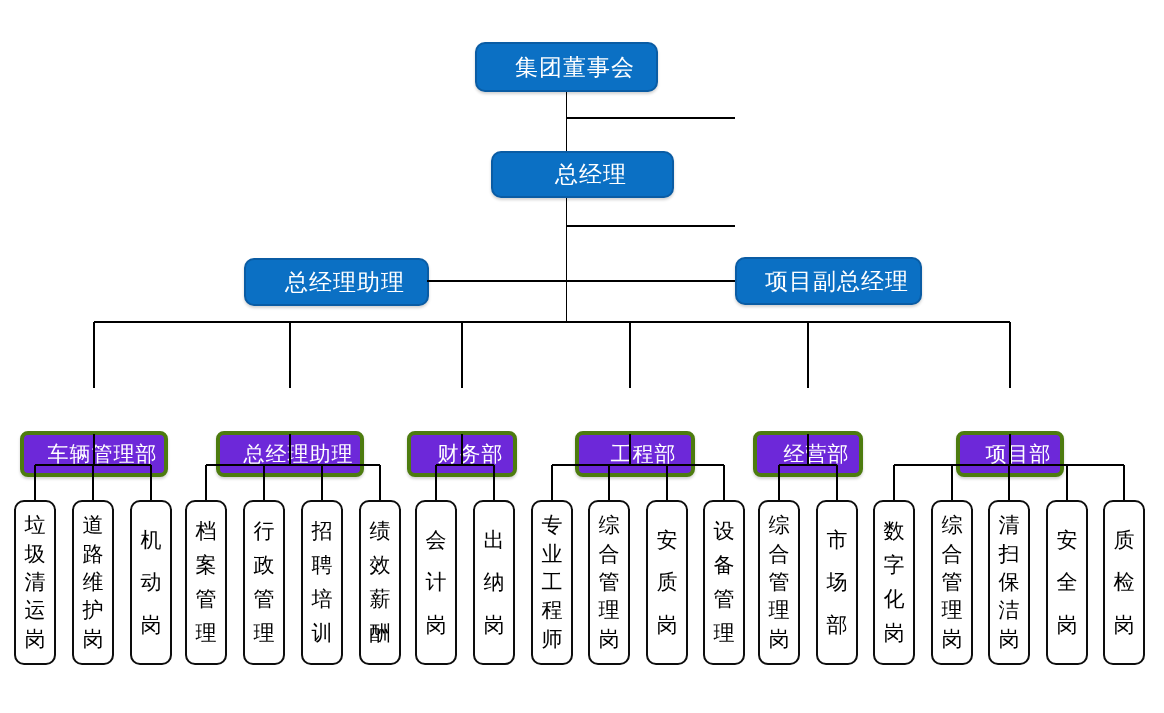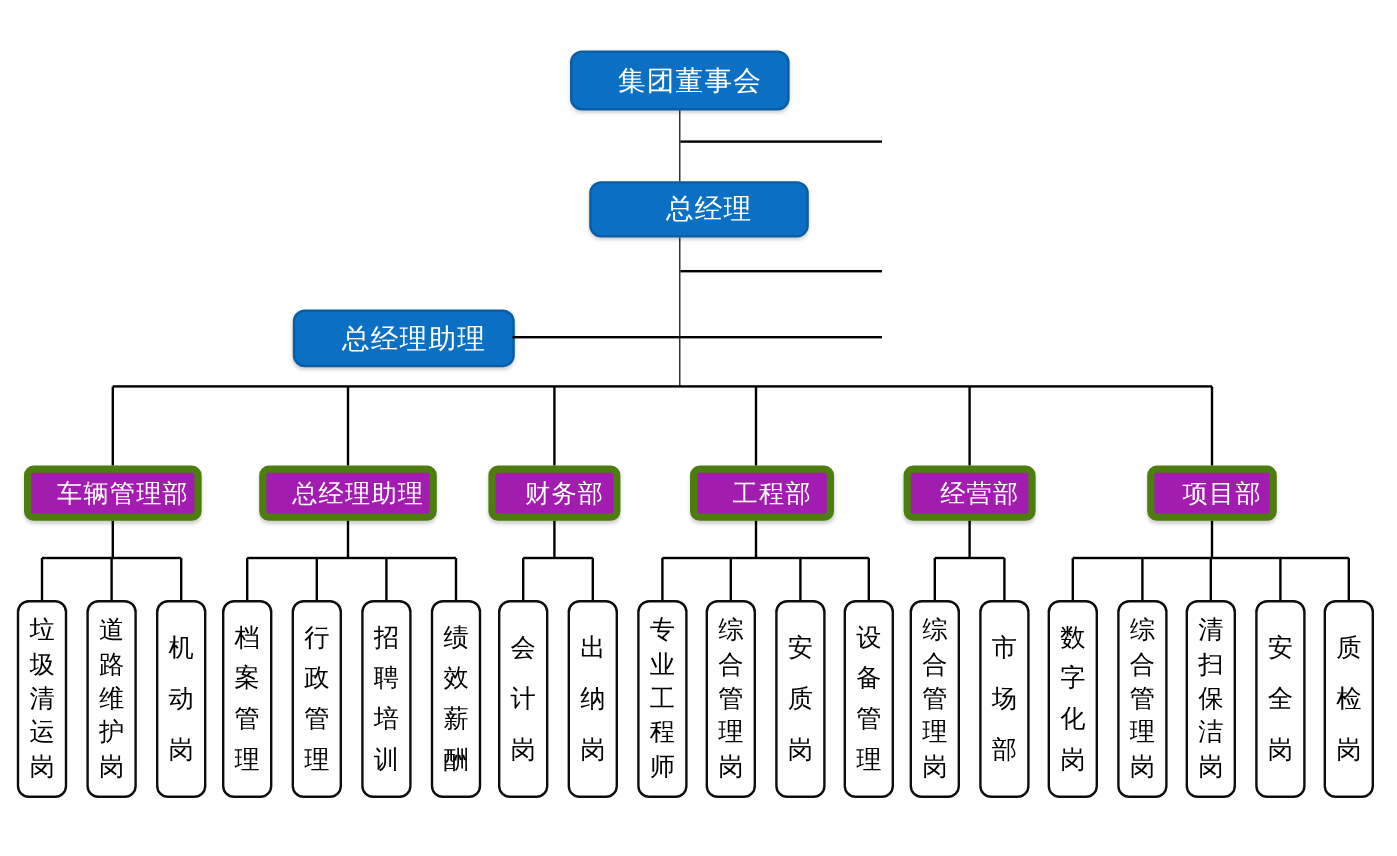--- a/index.html
+++ b/index.html
@@ -11,23 +11,24 @@
     position:absolute; box-sizing:border-box;
     display:flex; align-items:center; justify-content:center;
     text-align:center; white-space:nowrap;padding-left:17px;
   }
   .node.blue {
     background:#0B70C4; border:2px solid #0A5CA4; border-radius:10px;
     color:#ffffff; font-size:23px; letter-spacing:1px;
     box-shadow:0 2px 3px rgba(0,0,0,0.18);
   }
   .node.orange {
-    background:#a21caf; border:6px solid #4d7c0f; border-radius:8px;
+    background:#6d28d9; border:4px solid #4d7c0f; border-radius:8px;
     color:#ffffff; font-size:21px; letter-spacing:1px;
     box-shadow:0 2px 3px rgba(0,0,0,0.18);
+    margin-top:43px;
   }
   .leaf {
     position:absolute; box-sizing:border-box;
     background:#ffffff; border:2px solid #0d0d0d; border-radius:10px;
     color:#000000; font-size:21px;
     display:flex; flex-direction:column; align-items:center;
     justify-content:space-evenly; padding:6px 0;
   }
   .leaf span { display:block; line-height:1; }
   .hline,.vline { position:absolute; background:#000000; }
@@ -35,20 +36,21 @@
   .vline { width:1.4px; }
 </style>
 </head>
 <body>
 
 <div class="canvas">
 
   <div class="node blue" style="left:475px; top:42px;  width:183px; height:50px;">集团董事会</div>
   <div class="node blue" style="left:491px; top:151px; width:183px; height:47px;">总经理</div>
   <div class="node blue" style="left:244px; top:258px; width:185px; height:48px;">总经理助理</div>
+  <div class="node blue" style="left:735px; top:257px; width:187px; height:48px;">项目副总经理</div>
 
   <div id="generated">
       <div class="vline" style="left: 565.8px; top: 92px; height: 59px;"></div>
       <div class="vline" style="left: 565.8px; top: 198px; height: 124px;"></div>
       <div class="hline" style="left: 566.5px; top: 117.3px; width: 168.5px;"></div>
       <div class="hline" style="left: 566.5px; top: 225.3px; width: 168.5px;"></div>
       <div class="hline" style="left: 427px; top: 280.3px; width: 308px;"></div>
       <div class="hline" style="left: 94px; top: 321.3px; width: 916px;"></div>
       <div class="vline" style="left: 93.3px; top: 322px; height: 66px;"></div>
       <div class="node orange" style="left: 20px; top: 388px; width: 148px; height: 46px;">车辆管理部</div>

